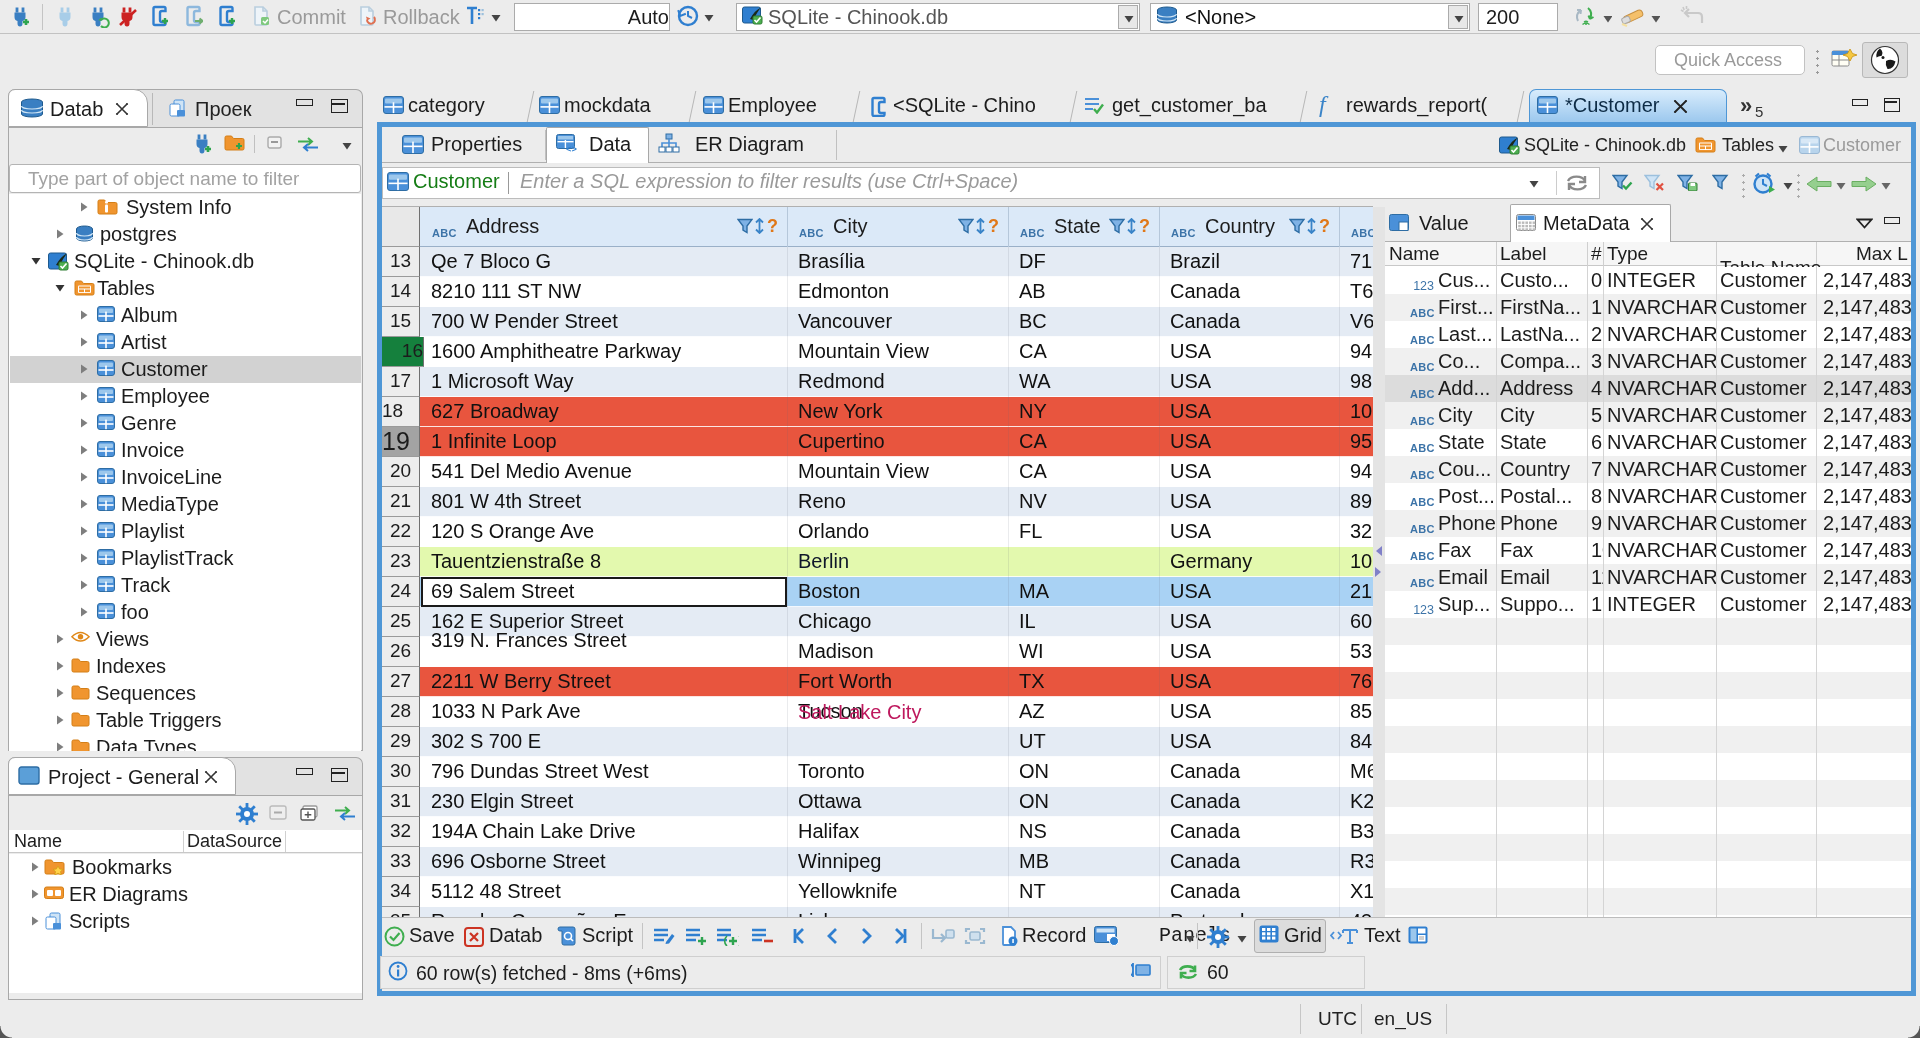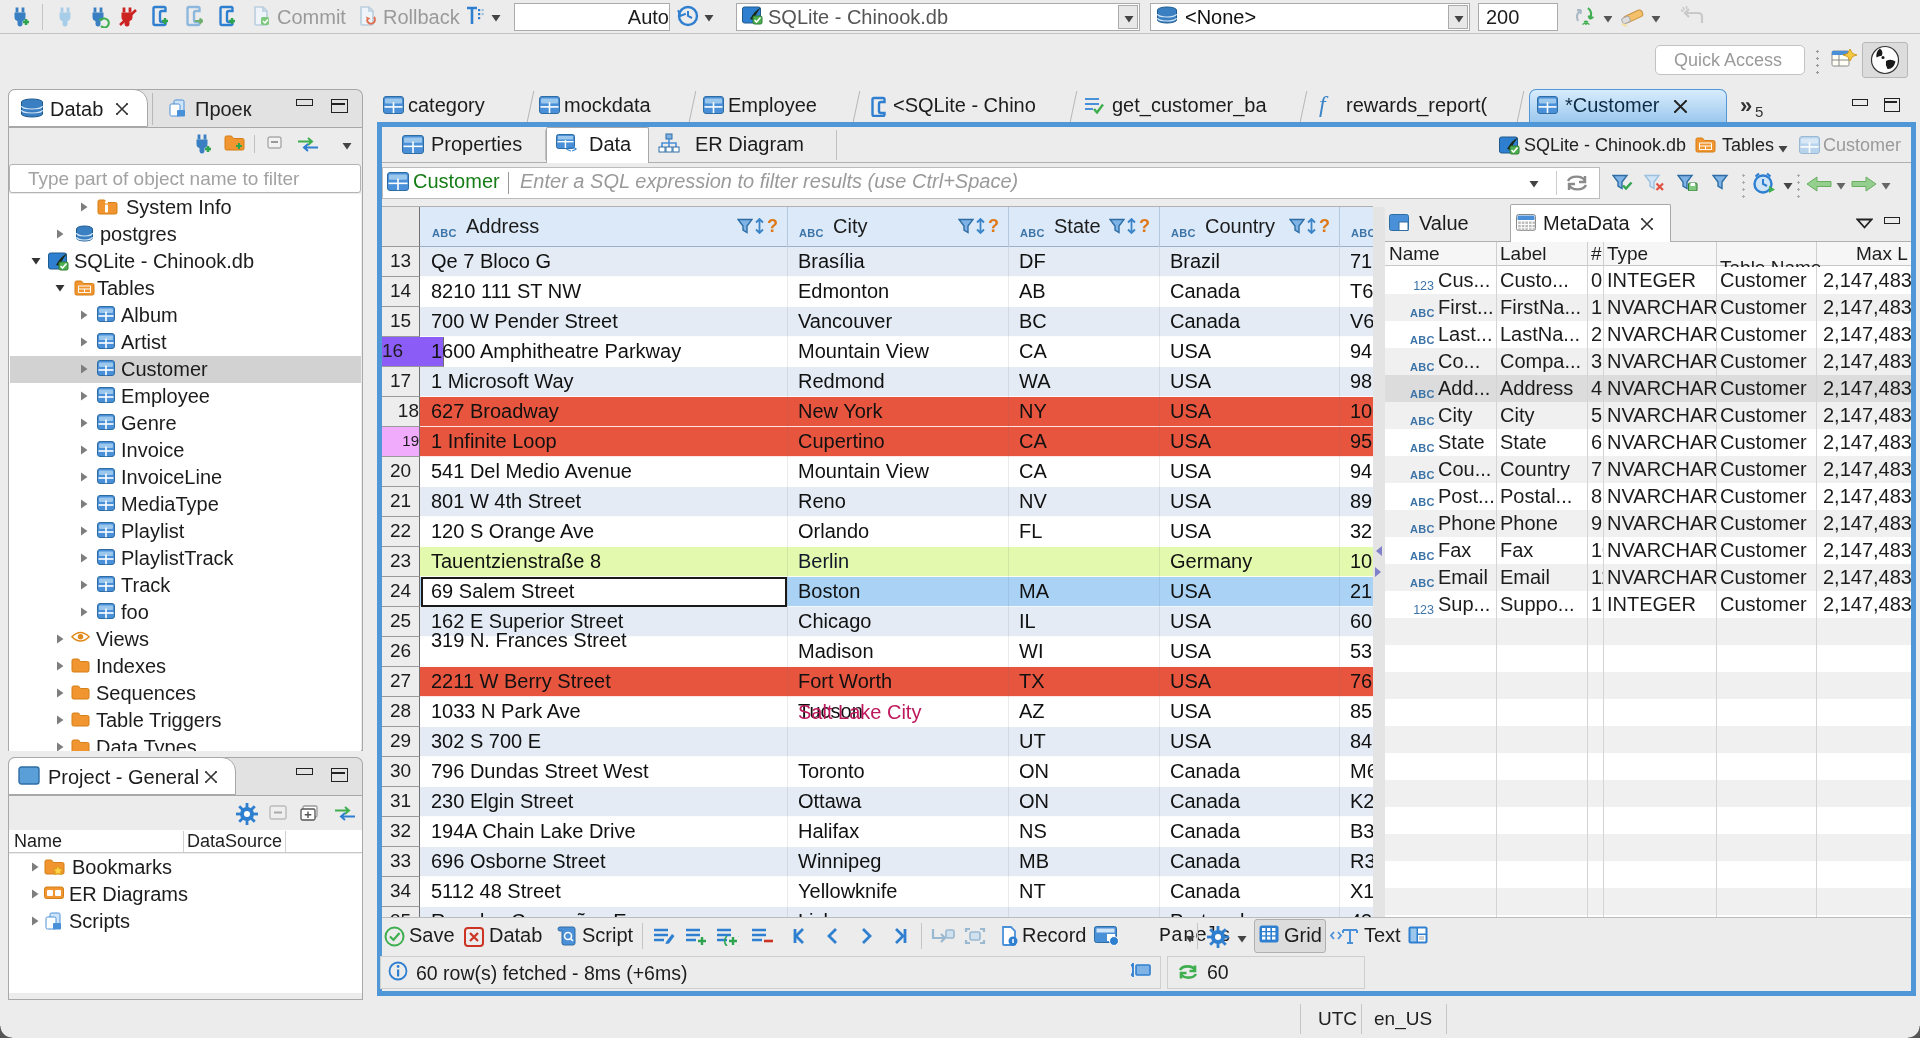--- a/index.html
+++ b/index.html
@@ -958,42 +958,42 @@
     <div style="left:788px;top:72.5px;white-space:pre;color:#111">Canada</div>
     <div style="left:968px;top:72.5px;white-space:pre;color:#111">T6</div>
     <div style="left:38px;top:99.5px;width:953px;height:30px;background:#e4ebf4;box-shadow:inset 0 -1px 0 rgba(255,255,255,0.85);"></div>
     <div style="left:0px;top:99.5px;width:38px;height:30px;background:#ededed;border-right:1px solid #707070;border-bottom:1px solid #9a9a9a;text-align:center;line-height:28px;font-size:19px">15</div>
     <div style="left:49px;top:102.5px;white-space:pre;color:#111">700 W Pender Street</div>
     <div style="left:416px;top:102.5px;white-space:pre;color:#111">Vancouver</div>
     <div style="left:637px;top:102.5px;white-space:pre;color:#111">BC</div>
     <div style="left:788px;top:102.5px;white-space:pre;color:#111">Canada</div>
     <div style="left:968px;top:102.5px;white-space:pre;color:#111">V6</div>
     <div style="left:38px;top:129.5px;width:953px;height:30px;background:#ffffff;"></div>
-    <div style="left:0px;top:129.5px;width:62px;height:30px;background:#8b5cf6;border-right:1px solid #707070;border-bottom:1px solid #9a9a9a;text-align:left;line-height:28px;font-size:19px">16</div>
+    <div style="left:0px;top:129.5px;width:42px;height:30px;background:#15803d;border-right:1px solid #707070;border-bottom:1px solid #9a9a9a;text-align:right;line-height:28px;font-size:19px">16</div>
     <div style="left:49px;top:132.5px;white-space:pre;color:#111">1600 Amphitheatre Parkway</div>
     <div style="left:416px;top:132.5px;white-space:pre;color:#111">Mountain View</div>
     <div style="left:637px;top:132.5px;white-space:pre;color:#111">CA</div>
     <div style="left:788px;top:132.5px;white-space:pre;color:#111">USA</div>
     <div style="left:968px;top:132.5px;white-space:pre;color:#111">94</div>
     <div style="left:38px;top:159.5px;width:953px;height:30px;background:#e4ebf4;box-shadow:inset 0 -1px 0 rgba(255,255,255,0.85);"></div>
     <div style="left:0px;top:159.5px;width:38px;height:30px;background:#ededed;border-right:1px solid #707070;border-bottom:1px solid #9a9a9a;text-align:center;line-height:28px;font-size:19px">17</div>
     <div style="left:49px;top:162.5px;white-space:pre;color:#111">1 Microsoft Way</div>
     <div style="left:416px;top:162.5px;white-space:pre;color:#111">Redmond</div>
     <div style="left:637px;top:162.5px;white-space:pre;color:#111">WA</div>
     <div style="left:788px;top:162.5px;white-space:pre;color:#111">USA</div>
     <div style="left:968px;top:162.5px;white-space:pre;color:#111">98</div>
     <div style="left:38px;top:189.5px;width:953px;height:30px;background:#e8553e;box-shadow:inset 0 -1px 0 rgba(255,255,255,0.85);"></div>
-    <div style="left:0px;top:189.5px;width:38px;height:30px;background:#ededed;border-right:1px solid #707070;border-bottom:1px solid #9a9a9a;text-align:right;line-height:28px;font-size:19px">18</div>
+    <div style="left:0px;top:189.5px;width:38px;height:30px;background:#ededed;border-right:1px solid #707070;border-bottom:1px solid #9a9a9a;text-align:left;line-height:28px;font-size:19px">18</div>
     <div style="left:49px;top:192.5px;white-space:pre;color:#111">627 Broadway</div>
     <div style="left:416px;top:192.5px;white-space:pre;color:#111">New York</div>
     <div style="left:637px;top:192.5px;white-space:pre;color:#111">NY</div>
     <div style="left:788px;top:192.5px;white-space:pre;color:#111">USA</div>
     <div style="left:968px;top:192.5px;white-space:pre;color:#111">10</div>
     <div style="left:38px;top:219.5px;width:953px;height:30px;background:#e8553e;box-shadow:inset 0 -1px 0 rgba(255,255,255,0.85);"></div>
-    <div style="left:0px;top:219.5px;width:38px;height:30px;background:#f0abfc;border-right:1px solid #707070;border-bottom:1px solid #9a9a9a;text-align:right;line-height:28px;font-size:15px">19</div>
+    <div style="left:0px;top:219.5px;width:38px;height:30px;background:#a3a3a3;border-right:1px solid #707070;border-bottom:1px solid #9a9a9a;text-align:left;line-height:28px;font-size:25px">19</div>
     <div style="left:49px;top:222.5px;white-space:pre;color:#111">1 Infinite Loop</div>
     <div style="left:416px;top:222.5px;white-space:pre;color:#111">Cupertino</div>
     <div style="left:637px;top:222.5px;white-space:pre;color:#111">CA</div>
     <div style="left:788px;top:222.5px;white-space:pre;color:#111">USA</div>
     <div style="left:968px;top:222.5px;white-space:pre;color:#111">95</div>
     <div style="left:38px;top:249.5px;width:953px;height:30px;background:#ffffff;"></div>
     <div style="left:0px;top:249.5px;width:38px;height:30px;background:#ededed;border-right:1px solid #707070;border-bottom:1px solid #9a9a9a;text-align:center;line-height:28px;font-size:19px">20</div>
     <div style="left:49px;top:252.5px;white-space:pre;color:#111">541 Del Medio Avenue</div>
     <div style="left:416px;top:252.5px;white-space:pre;color:#111">Mountain View</div>
     <div style="left:637px;top:252.5px;white-space:pre;color:#111">CA</div>

